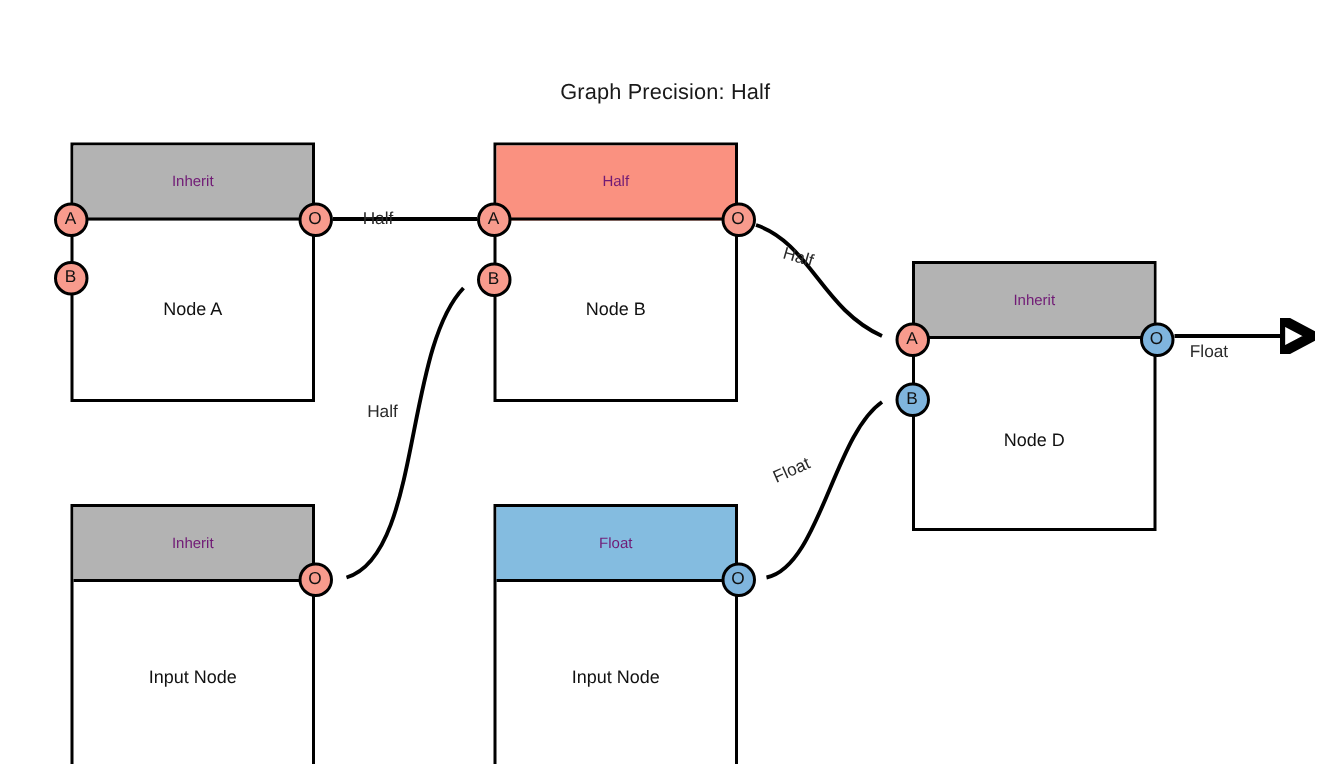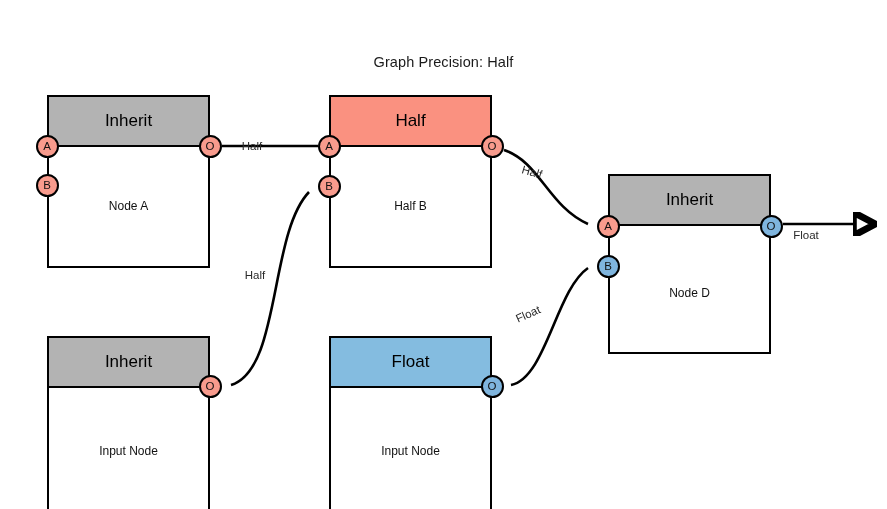--- a/index.html
+++ b/index.html
@@ -35,22 +35,22 @@
     border: 2.5px solid #000000;
     z-index: 3;
   }
   .node-header {
     box-sizing: border-box;
     height: 50px;
     border-bottom: 2.5px solid #000000;
     display: flex;
     align-items: center;
     justify-content: center;
-    font-size: 17px;
-    color: #000000;
+    font-size: 10px;
+    color: #701a75;
   }
   .node-body {
     box-sizing: border-box;
     display: flex;
     align-items: center;
     justify-content: center;
     font-size: 12px;
     color: #111111;
   }
   .port {
@@ -114,21 +114,21 @@
   <div id="nodes-layer">
       <div class="node" style="left: 47px; top: 67px; width: 163px; height: 173px;">
         <div class="node-header" style="background: rgb(179, 179, 179);">Inherit</div>
         <div class="node-body" style="height: 118px;">Node A</div>
       </div>
       <div class="port" style="background: rgb(248, 155, 141); left: 35.5px; top: 106.5px;">A</div>
       <div class="port" style="background: rgb(248, 155, 141); left: 35.5px; top: 145.5px;">B</div>
       <div class="port" style="background: rgb(248, 155, 141); left: 198.5px; top: 106.5px;">O</div>
       <div class="node" style="left: 329px; top: 67px; width: 163px; height: 173px;">
         <div class="node-header" style="background: rgb(250, 145, 128);">Half</div>
-        <div class="node-body" style="height: 118px;">Half B</div>
+        <div class="node-body" style="height: 118px;">Node B</div>
       </div>
       <div class="port" style="background: rgb(248, 155, 141); left: 317.5px; top: 106.5px;">A</div>
       <div class="port" style="background: rgb(248, 155, 141); left: 317.5px; top: 146.5px;">B</div>
       <div class="port" style="background: rgb(248, 155, 141); left: 480.5px; top: 106.5px;">O</div>
       <div class="node" style="left: 608px; top: 146px; width: 163px; height: 180px;">
         <div class="node-header" style="background: rgb(179, 179, 179);">Inherit</div>
         <div class="node-body" style="height: 133px;">Node D</div>
       </div>
       <div class="port" style="background: rgb(248, 155, 141); left: 596.5px; top: 186.5px;">A</div>
       <div class="port" style="background: rgb(127, 181, 222); left: 596.5px; top: 226.5px;">B</div>

